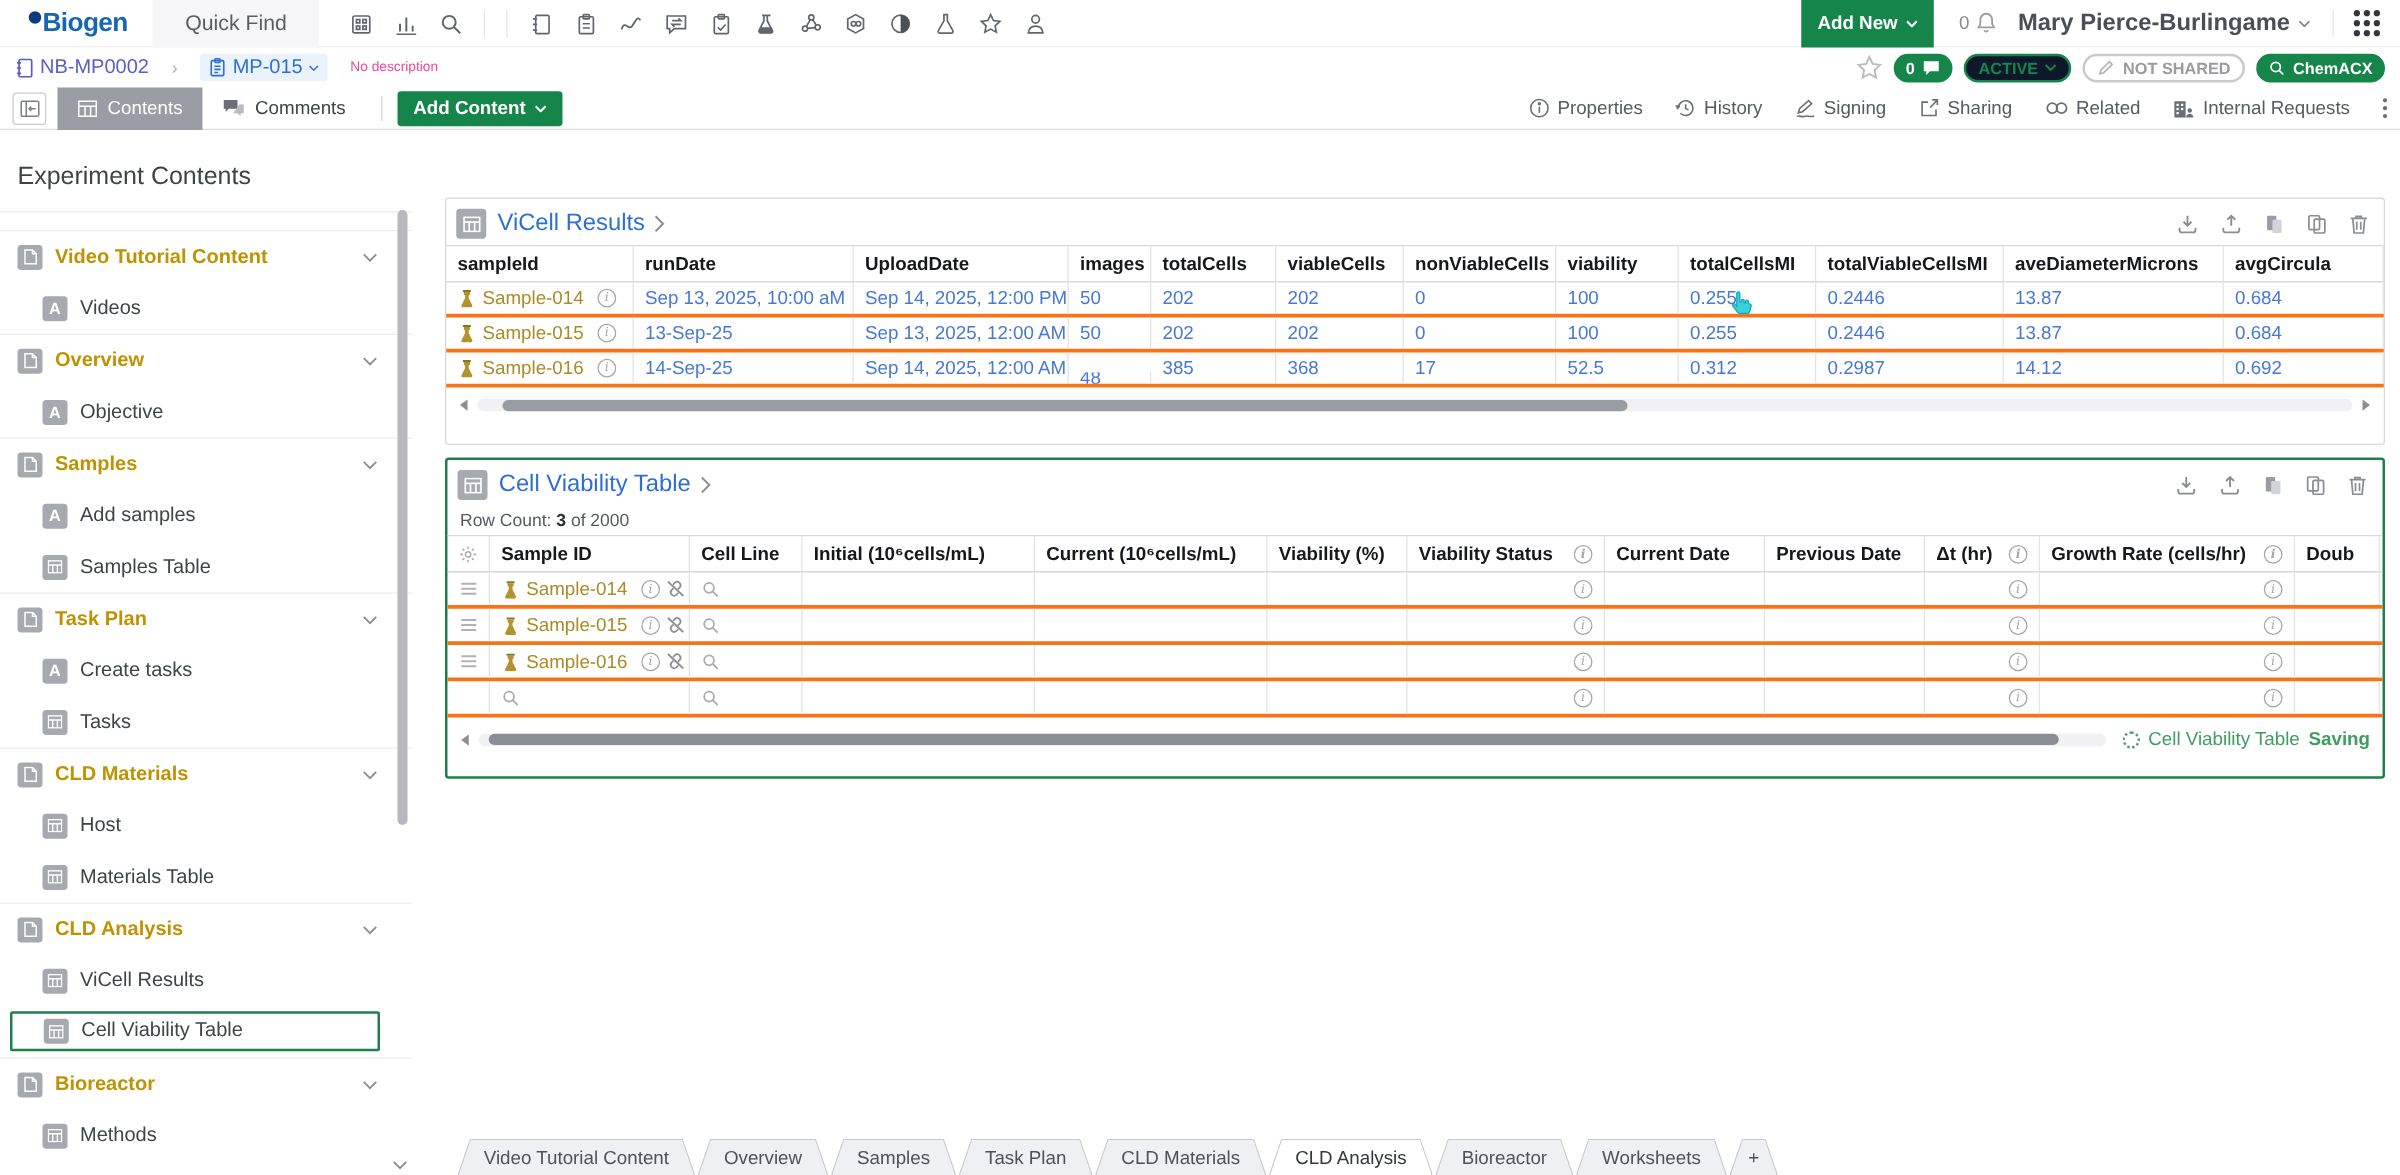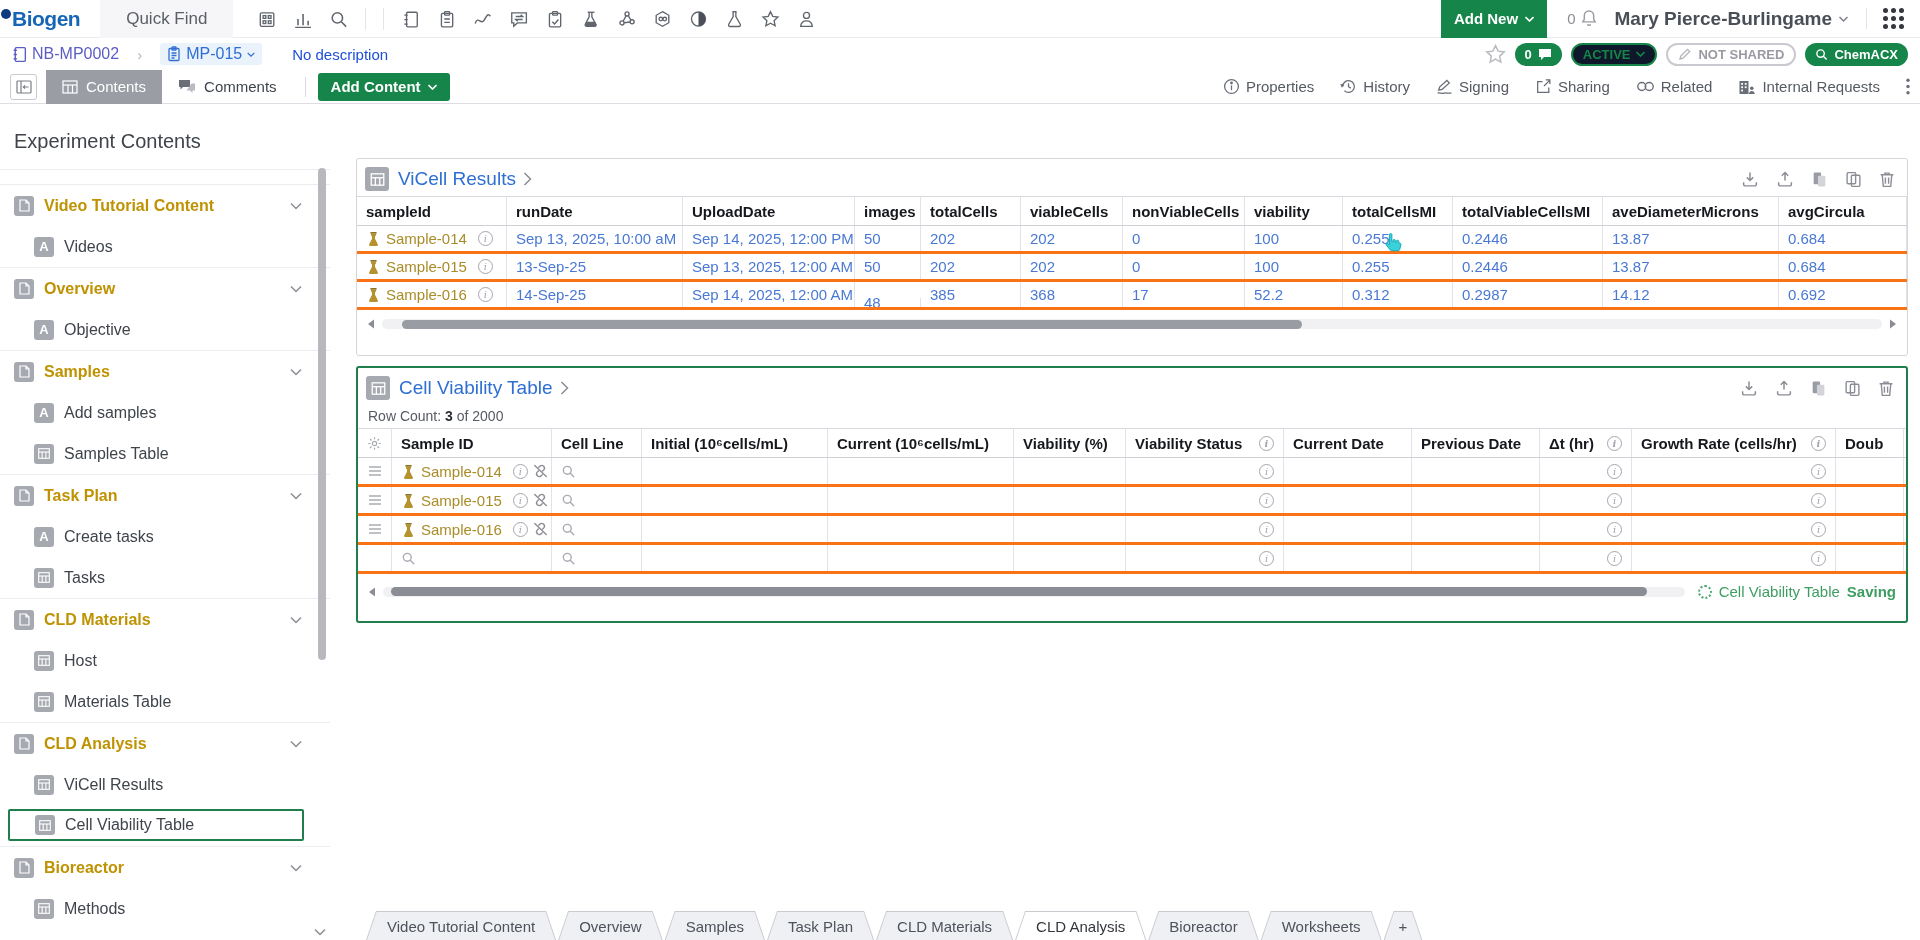--- a/index.html
+++ b/index.html
@@ -4,39 +4,39 @@
 <style>
   * { margin:0; padding:0; box-sizing:border-box; }
   html,body { width:1920px; height:940px; overflow:hidden; background:#fff;
     font-family:"Liberation Sans", sans-serif; color:#3f444b; position:relative; }
   :root{
     --green:#15854a; --blue:#4a79d3; --title-blue:#2e6fd3; --gold:#a98c28;
     --section-gold:#bf9202; --saving-green:#3f9d62; --sel-green:#1f7e4c;
   }
   svg{display:block;}
   
-  .topbar{height:38px;display:flex;align-items:center;background:#fff;border-bottom:1px solid #ebebef;padding-left:1px;}
+  .topbar{height:38px;display:flex;align-items:center;background:#fff;border-bottom:1px solid #ebebef;padding-left:23px;}
   .logo{display:flex;align-items:flex-start;}
   .logo-dot{width:10px;height:10px;border-radius:50%;background:#0d3a80;margin:2px 1px 0 0;}
   .logo-text{color:#1766b5;font-weight:700;font-size:21px;letter-spacing:-0.5px;}
   .quickfind{background:#f6f6f8;height:38px;display:flex;align-items:center;padding:0 26px;margin-left:20px;color:#5a5f66;font-size:17px;}
   .tb-icons{display:flex;align-items:center;gap:17px;margin-left:24px;}
   .tb-sep{width:1px;height:22px;background:#e4e4e9;}
   .tb-right{margin-left:auto;display:flex;align-items:center;height:38px;}
   .addnew{background:var(--green);color:#fff;height:38px;display:flex;align-items:center;padding:0 13px;font-size:15px;font-weight:700;gap:7px;cursor:default;}
   .notif{display:flex;align-items:center;gap:5px;margin:0 16px 0 20px;color:#8b8d95;font-size:15px;}
   .user{color:#4a4f57;font-size:19px;font-weight:600;display:flex;align-items:center;gap:7px;}
   .waffle{margin:0 16px 0 18px;padding-left:16px;border-left:1px solid #e4e4e9;display:grid;grid-template-columns:repeat(3,5px);grid-gap:3px;}
   .waffle i{width:5px;height:5px;border-radius:50%;background:#33373d;}
   
   .crumb{height:32px;display:flex;align-items:center;padding:0 12px;gap:18px;background:#fff;}
   .crumb .nb{color:#5a5dc4;font-size:16px;display:flex;align-items:center;gap:5px;}
   .crumb .gt{color:#b0b4ba;font-size:15px;}
   .crumb .entry{color:var(--title-blue);font-size:16px;display:flex;align-items:center;gap:5px;background:#eaf2fc;border-radius:3px;padding:2px 7px;}
-  .crumb .desc{color:#1d4ed8;font-size:15px;margin-left:12px;}
+  .crumb .desc{color:#ec4899;font-size:11px;margin-left:0;}
   .crumb-right{margin-left:auto;display:flex;align-items:center;gap:9px;}
   .pill{height:23px;border-radius:12px;display:flex;align-items:center;font-size:13px;font-weight:700;padding:0 10px;gap:6px;}
   .pill.solid{background:var(--green);color:#fff;}
   .pill.activep{background:#0f172a;border:2px solid var(--green);color:var(--green);}
   .pill.shared{background:#fff;border:2px solid #c9c9cf;color:#9a9aa2;}
   
   .ptoolbar{height:34px;display:flex;align-items:center;border-bottom:1px solid #dddde3;padding:0 10px;background:#fff;}
   .collapse-btn{width:27px;height:26px;border:1px solid #c9c9cf;border-radius:3px;display:flex;align-items:center;justify-content:center;margin-right:9px;}
   .tab-contents{height:34px;background:#9b9da5;color:#fff;display:flex;align-items:center;gap:8px;padding:0 16px;font-size:15px;}
   .tab-comments{height:34px;display:flex;align-items:center;gap:8px;padding:0 16px;color:#3f444b;font-size:15px;}
@@ -768,21 +768,21 @@
               </svg>
               <span class="gold-txt">Sample-016</span>
               <span class="icircle">i</span>
             </div>
             <div class="cell blue" style="width: 176px;">14-Sep-25</div>
             <div class="cell blue" style="width: 172px;">Sep 14, 2025, 12:00 AM</div>
             <div class="cell blue" style="width: 66px; margin-top: 16px;">48</div>
             <div class="cell blue" style="width: 100px;">385</div>
             <div class="cell blue" style="width: 102px;">368</div>
             <div class="cell blue" style="width: 122px;">17</div>
-            <div class="cell blue" style="width: 98px;">52.2</div>
+            <div class="cell blue" style="width: 98px;">52.5</div>
             <div class="cell blue" style="width: 110px;">0.312</div>
             <div class="cell blue" style="width: 150px;">0.2987</div>
             <div class="cell blue" style="width: 176px;">14.12</div>
             <div class="cell blue" style="width: 128px;">0.692</div>
           </div>
         </div>
       <div class="hscroll">
         <svg width="8" height="10" viewBox="0 0 8 10">
             <path d="M7 0.5L1 5l6 4.5z" fill="#8b8d95"></path>
           </svg>

